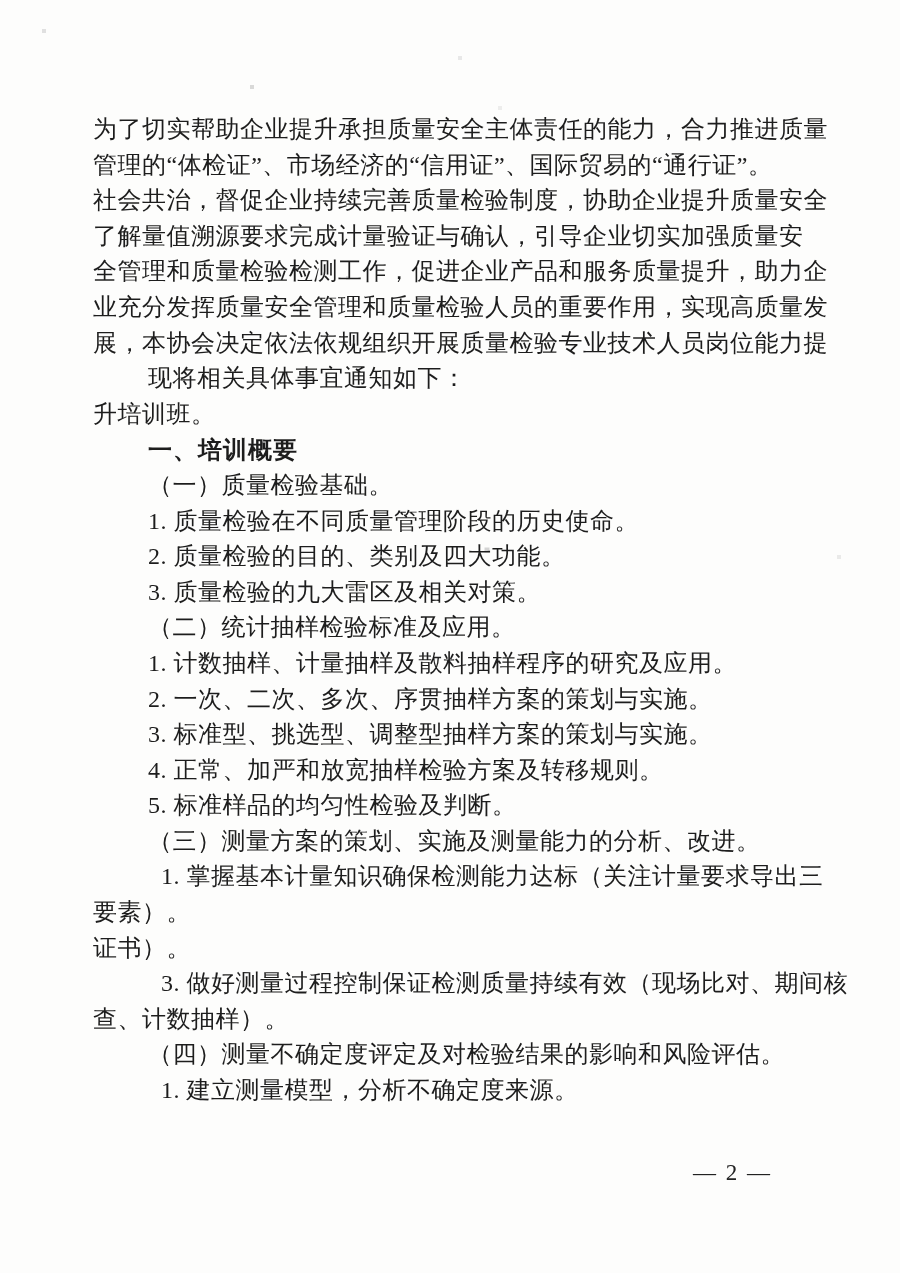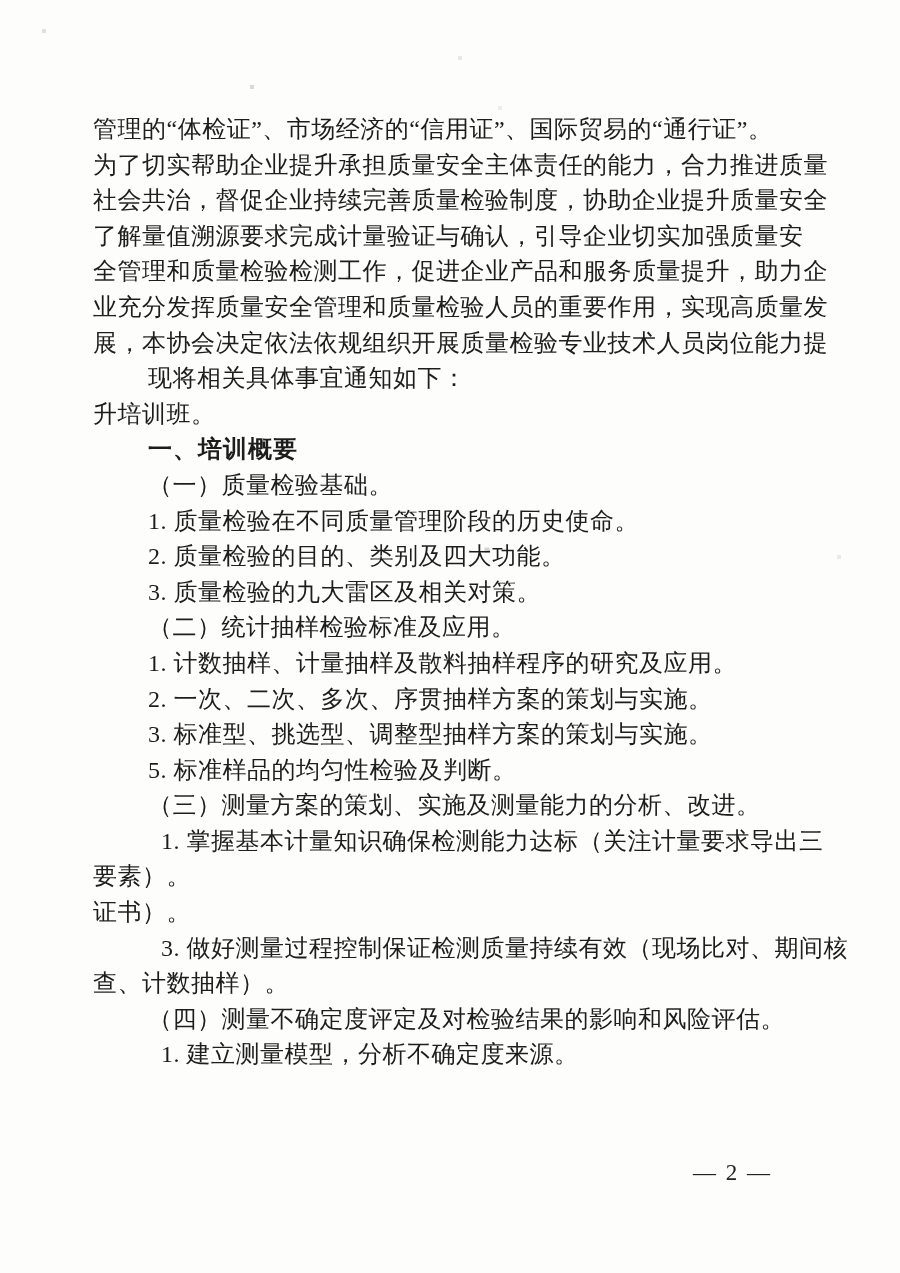--- a/index.html
+++ b/index.html
@@ -31,21 +31,21 @@
     letter-spacing: 0.5px;
   }
   
   .ind0 { padding-left: 0; }
   .ind1 { padding-left: 55px; }
   .ind2 { padding-left: 68px; }
   .bold-head {
     font-weight: 400;
   }
   .heiti {
-    font-family: Liberation Serif, serif;
+    font-family: Liberation Sans, sans-serif;
     font-weight: 700;
     letter-spacing: 1px;
   }
   .footer {
     position: absolute;
     right: 128px;
     top: 1160px;
     font-size: 23px;
     letter-spacing: 2px;
     color: #222;
@@ -70,38 +70,39 @@
       1190px 455px 0 1px rgba(180,180,180,0.18);
   }
 </style>
 </head>
 <body>
 
 <div class="page">
   <div class="specks"></div>
 
   <div class="content">
+    <div class="line ind0">为了切实帮助企业提升承担质量安全主体责任的能力，合力推进质量</div>
     <div class="line ind0">管理的“体检证”、市场经济的“信用证”、国际贸易的“通行证”。</div>
-    <div class="line ind0">为了切实帮助企业提升承担质量安全主体责任的能力，合力推进质量</div>
     <div class="line ind0">社会共治，督促企业持续完善质量检验制度，协助企业提升质量安全</div>
     <div class="line ind0">了解量值溯源要求完成计量验证与确认，引导企业切实加强质量安</div>
     <div class="line ind0">全管理和质量检验检测工作，促进企业产品和服务质量提升，助力企</div>
     <div class="line ind0">业充分发挥质量安全管理和质量检验人员的重要作用，实现高质量发</div>
     <div class="line ind0">展，本协会决定依法依规组织开展质量检验专业技术人员岗位能力提</div>
     <div class="line ind1">现将相关具体事宜通知如下：</div>
     <div class="line ind0">升培训班。</div>
     <div class="line ind1 heiti">一、培训概要</div>
     <div class="line ind1 bold-head">（一）质量检验基础。</div>
     <div class="line ind1">1. 质量检验在不同质量管理阶段的历史使命。</div>
     <div class="line ind1">2. 质量检验的目的、类别及四大功能。</div>
     <div class="line ind1">3. 质量检验的九大雷区及相关对策。</div>
     <div class="line ind1 bold-head">（二）统计抽样检验标准及应用。</div>
     <div class="line ind1">1. 计数抽样、计量抽样及散料抽样程序的研究及应用。</div>
     <div class="line ind1">2. 一次、二次、多次、序贯抽样方案的策划与实施。</div>
     <div class="line ind1">3. 标准型、挑选型、调整型抽样方案的策划与实施。</div>
+    <div class="line ind1">4. 正常、加严和放宽抽样检验方案及转移规则。</div>
     <div class="line ind1">5. 标准样品的均匀性检验及判断。</div>
     <div class="line ind1 bold-head">（三）测量方案的策划、实施及测量能力的分析、改进。</div>
     <div class="line ind2">1. 掌握基本计量知识确保检测能力达标（关注计量要求导出三</div>
     <div class="line ind0">要素）。</div>
     <div class="line ind0">证书）。</div>
     <div class="line ind2">3. 做好测量过程控制保证检测质量持续有效（现场比对、期间核</div>
     <div class="line ind0">查、计数抽样）。</div>
     <div class="line ind1 bold-head">（四）测量不确定度评定及对检验结果的影响和风险评估。</div>
     <div class="line ind2">1. 建立测量模型，分析不确定度来源。</div>
   </div>

